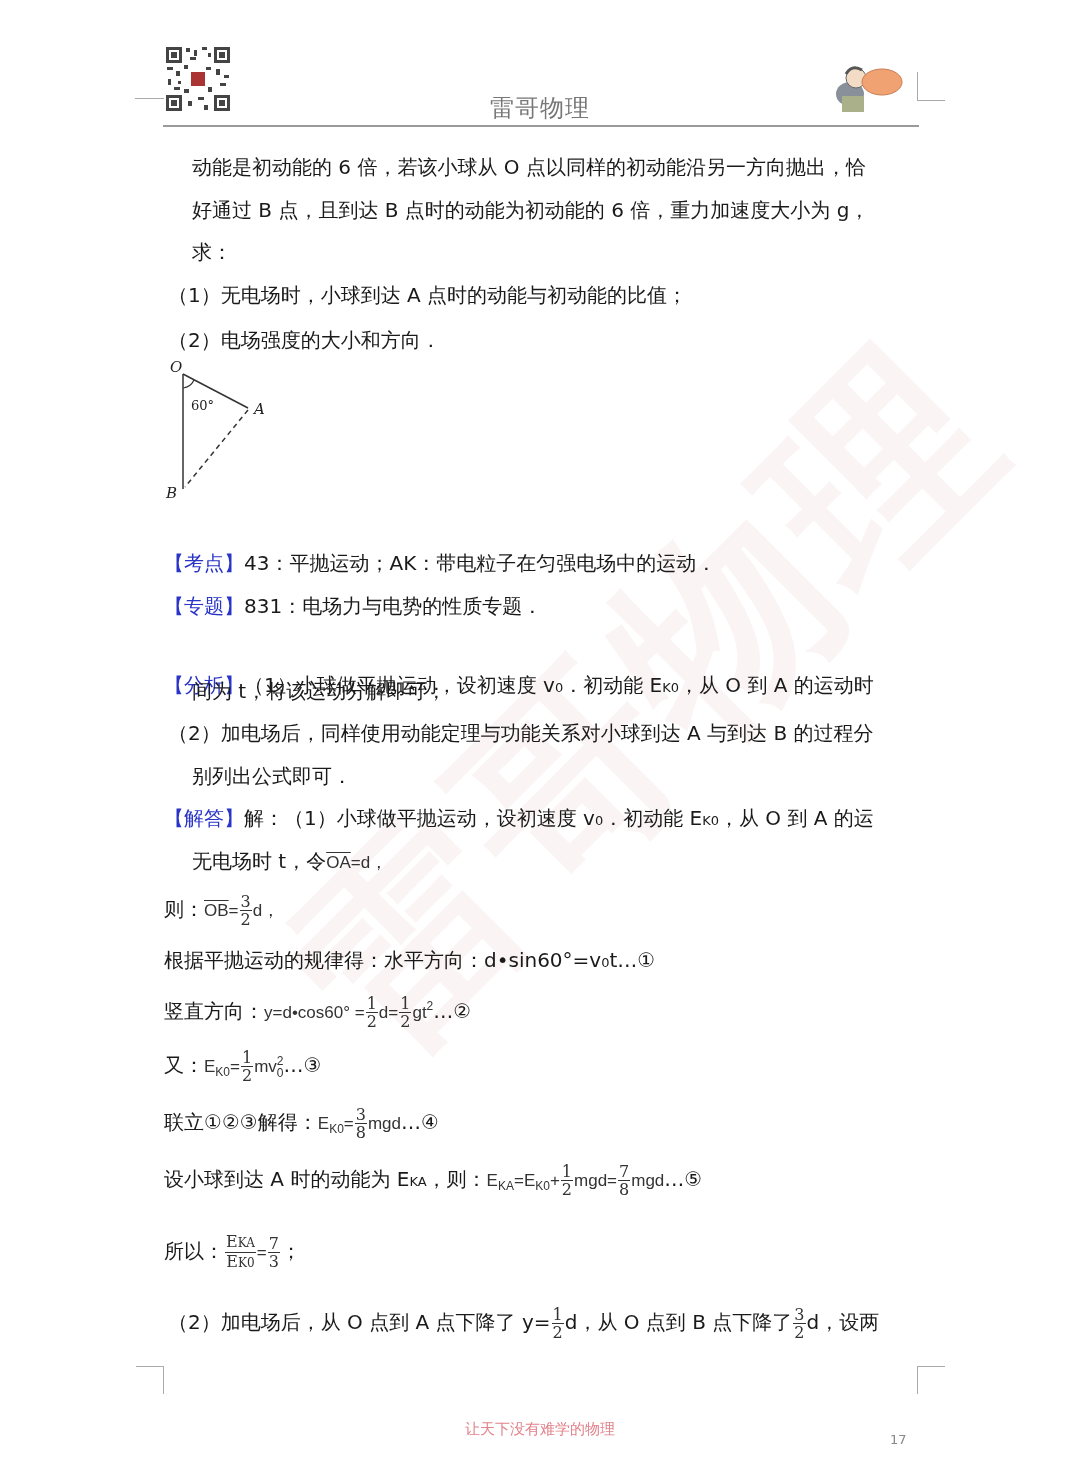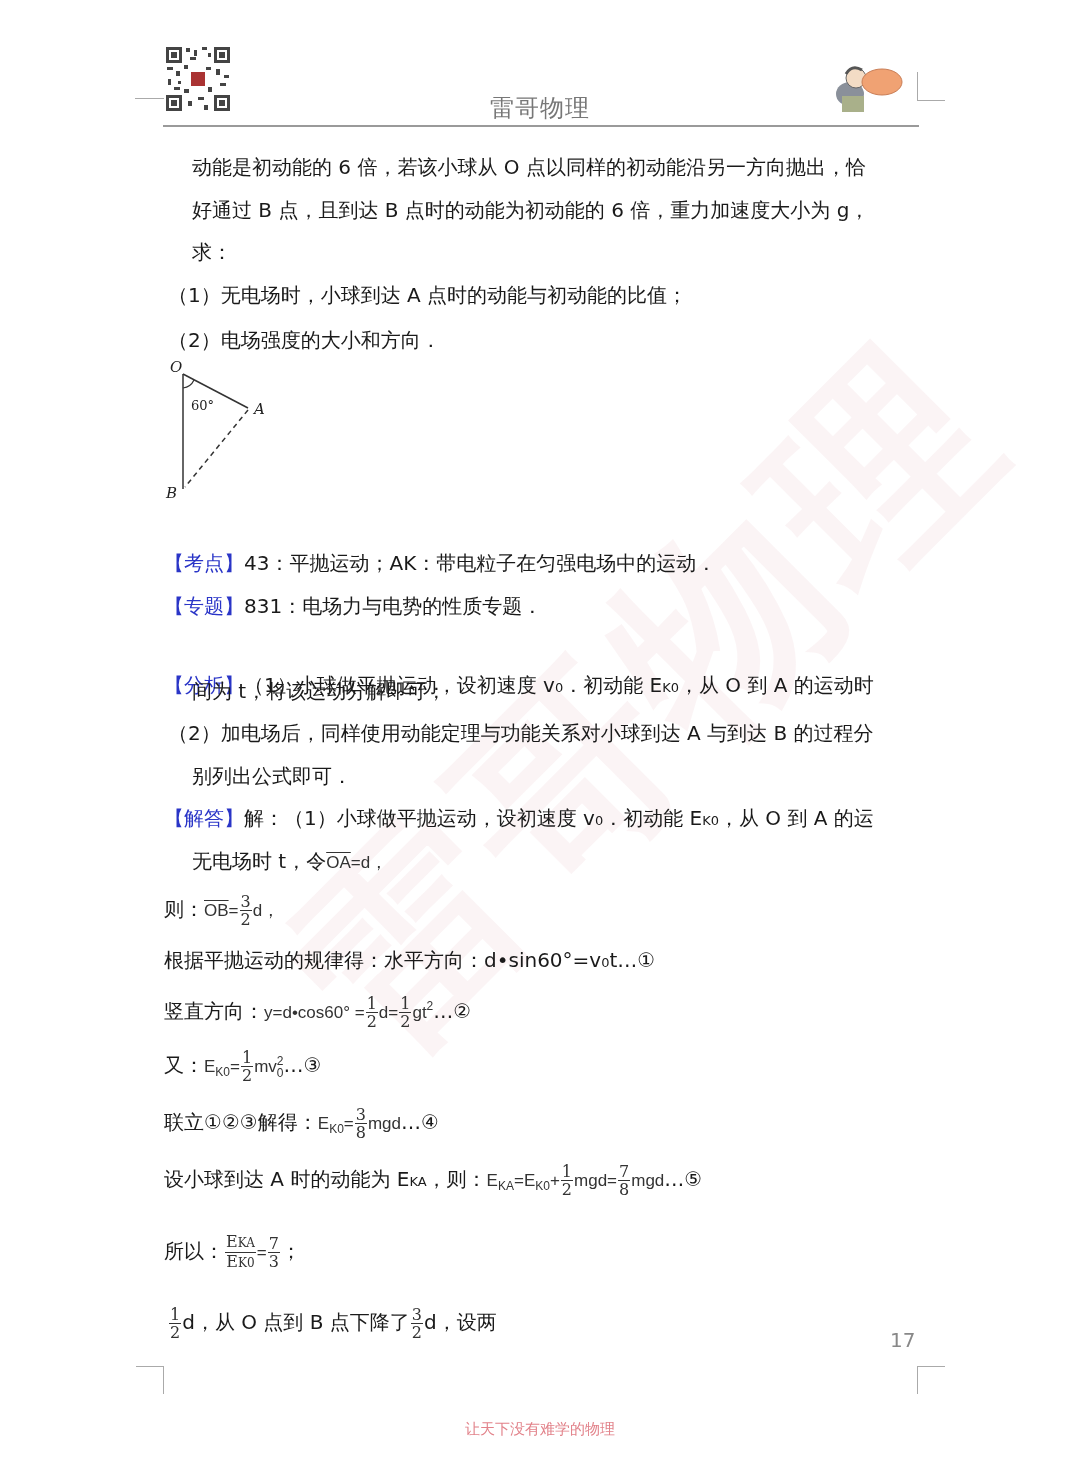--- a/index.html
+++ b/index.html
@@ -17,21 +17,21 @@
       border-left: 1px solid #aaa; border-bottom: 1px solid #aaa; }
     .mascot { left: 832px; top: 60px; width: 72px; height: 52px; }
 
     
     .ftr-left-corner { left: 136px; top: 1366px; width: 27px; height: 27px;
       border-top: 1px solid #aaa; border-right: 1px solid #aaa; }
     .ftr-right-corner { left: 917px; top: 1366px; width: 27px; height: 27px;
       border-top: 1px solid #aaa; border-left: 1px solid #aaa; }
     .footer-slogan { left: 0; width: 1080px; top: 1385px; text-align: center;
       font-size: 15px; color: #e2828a; margin-top: 35px; }
-    .page-num { left: 890px; top: 1328px; font-size: 20px; color: #888; }
+    .page-num { left: 890px; top: 1432px; font-size: 13px; color: #888; }
 
     
     .watermark { left: 210px; top: 560px; font-size: 210px; font-weight: bold;
       color: rgba(220, 150, 160, 0.10); transform: rotate(-45deg);
       transform-origin: center; white-space: nowrap; letter-spacing: 10px; z-index: 0; }
 
     
     .line { position: absolute; font-size: 20px; line-height: 26px; white-space: nowrap; z-index: 1; }
     .ind { left: 192px; }
     .noind { left: 164px; }
@@ -192,21 +192,21 @@
 <div class="line noind" style="top:1233px">
   <span>所以：</span><span class="frac">
       <span class="num"><span>E</span><span style="font-size:12px">KA</span></span>
       <span><span>E</span><span style="font-size:12px">K0</span></span>
     </span><span class="math">=</span><span class="frac">
       <span class="num">7</span>
       <span>3</span>
     </span><span>；</span>
 </div>
 <div class="line paren" style="top:1306px">
-  <span class="frac">
+  <span>（2）加电场后，从 O 点到 A 点下降了 y=</span><span class="frac">
       <span class="num">1</span>
       <span>2</span>
     </span><span>d，从 O 点到 B 点下降了</span><span class="frac">
       <span class="num">3</span>
       <span>2</span>
     </span><span>d，设两</span>
 </div>
 
 <div class="abs ftr-left-corner"></div>
 <div class="abs ftr-right-corner"></div>

